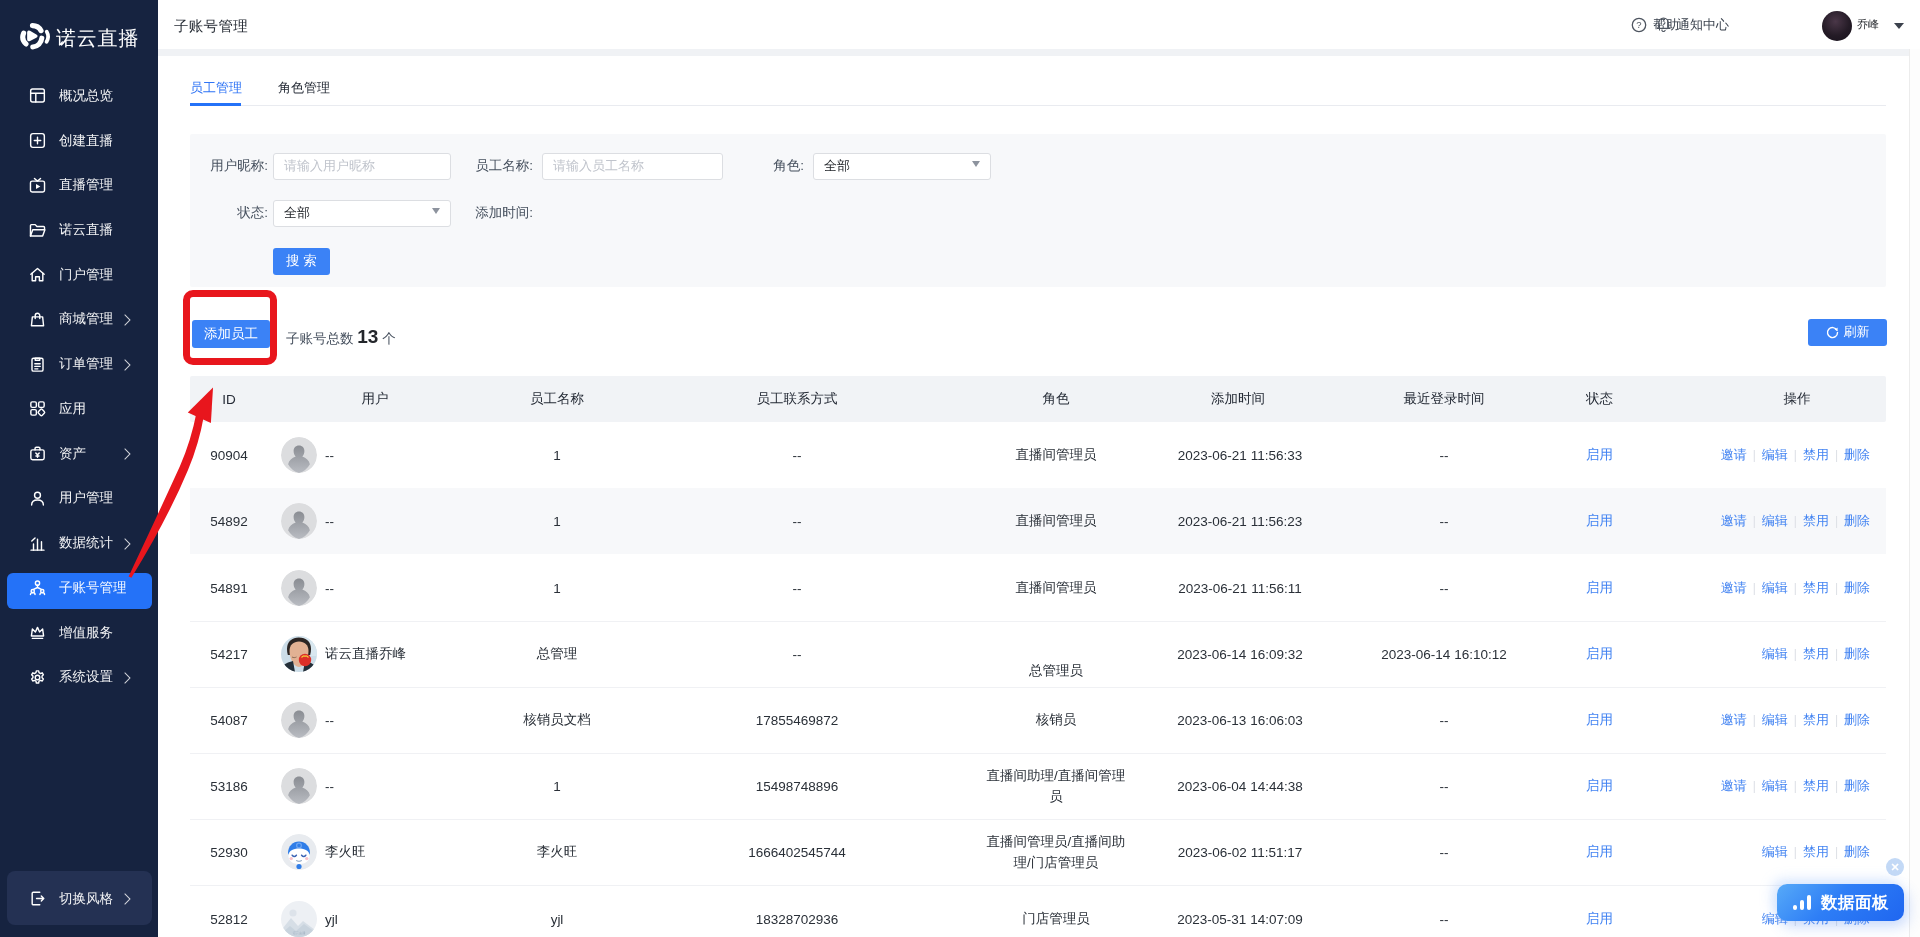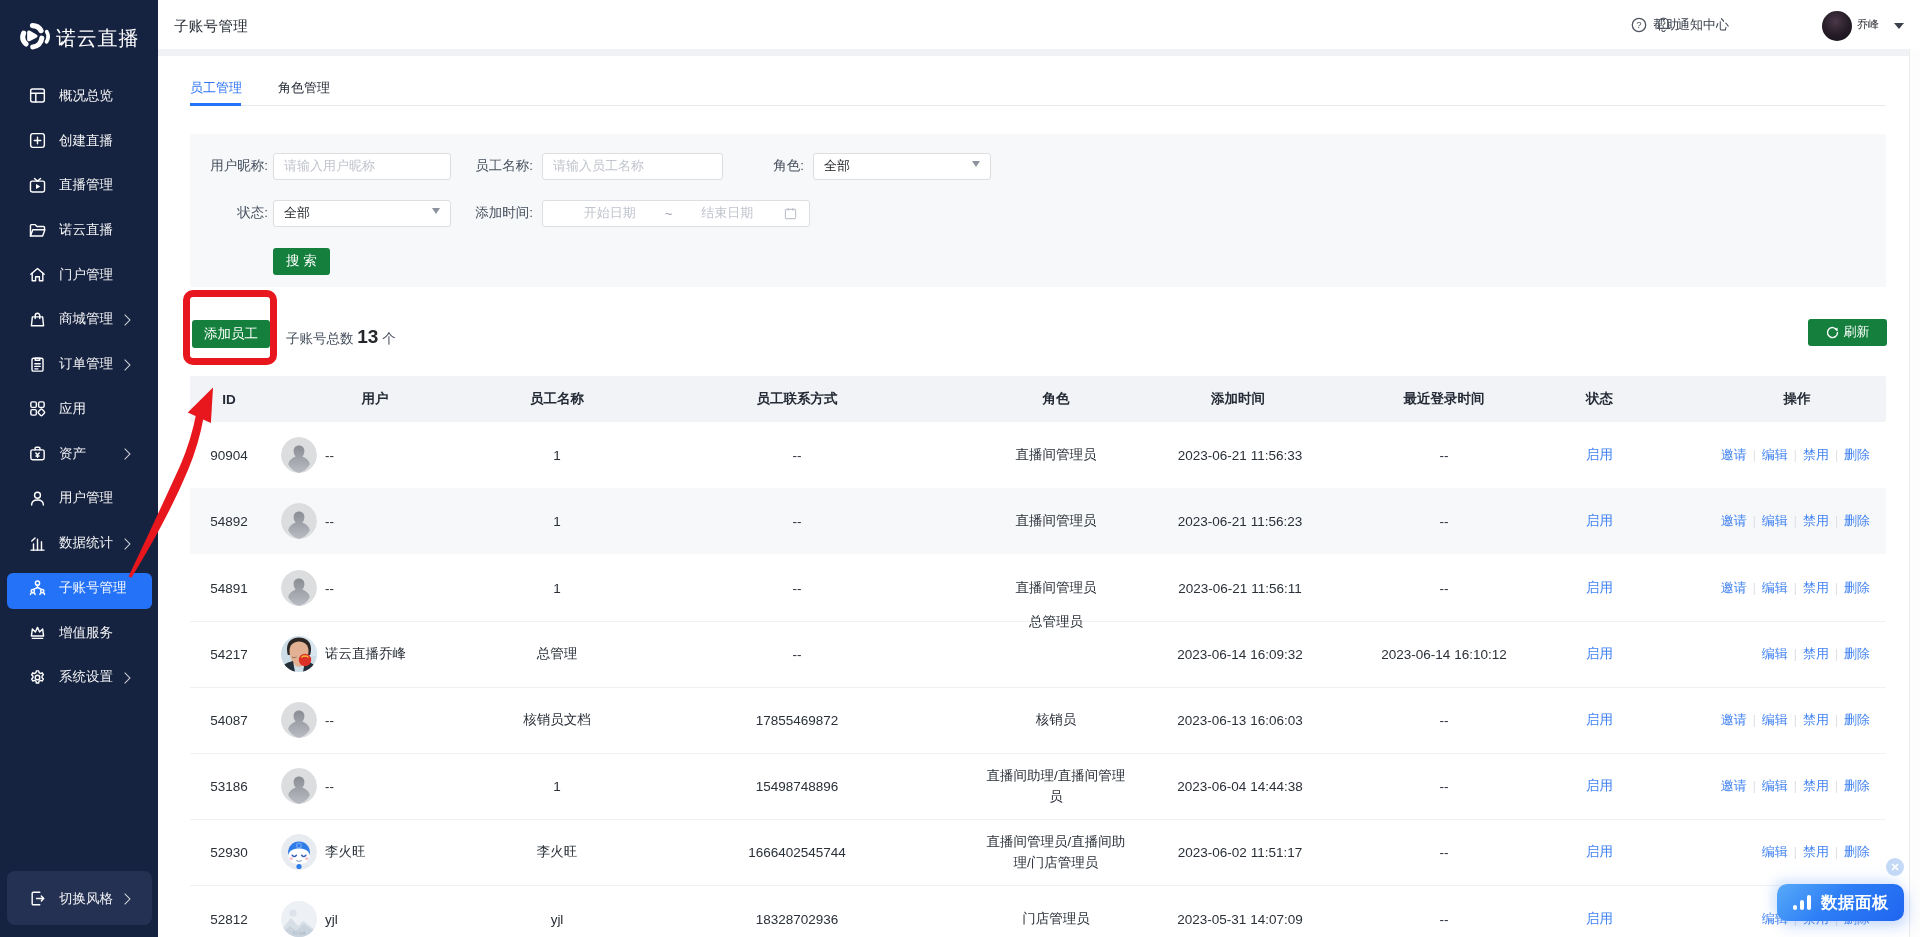--- a/index.html
+++ b/index.html
@@ -25,23 +25,23 @@
 #scroll{position:absolute;left:1909px;top:49px;width:11px;height:888px;background:#fdfdfd;border-left:1px solid #ececec}
 .tab{position:absolute;top:23px;font-size:13px;color:#252b36}
 .tab.on{color:#2f74f5}
 #tabline{position:absolute;left:32px;top:49px;width:1696px;height:1px;background:#e9ebf0}
 #tabul{position:absolute;left:32px;top:47px;width:51px;height:3px;background:#2472f8}
 #filter{position:absolute;left:32px;top:78px;width:1696px;height:153px;background:#f7f8fa;border-radius:2px}
 .flabel{position:absolute;font-size:13.5px;color:#46505e;white-space:nowrap;transform:translateY(-50%)}
 .finput{position:absolute;background:#fff;border:1px solid #dcdee2;border-radius:3px;font-size:13px;color:#c0c4cc;display:flex;align-items:center;padding-left:10px}
 .fsel{position:absolute;background:#fff;border:1px solid #dcdee2;border-radius:3px;font-size:13px;color:#23262b;display:flex;align-items:center;padding-left:10px}
 .caret{position:absolute;width:0;height:0;border:4.5px solid transparent;border-top:6px solid #8d939e;top:11px}
-.btn{position:absolute;background:#15803d;border-radius:3px;color:#fff;font-size:13.5px;display:flex;align-items:center;justify-content:center}
-
-.th{position:absolute;font-size:13.5px;color:#252b36;font-weight:700;transform:translate(-50%,-50%);white-space:nowrap}
+.btn{position:absolute;background:#3b82f6;border-radius:3px;color:#fff;font-size:13.5px;display:flex;align-items:center;justify-content:center}
+
+.th{position:absolute;font-size:13.5px;color:#252b36;font-weight:400;transform:translate(-50%,-50%);white-space:nowrap}
 .td{position:absolute;font-size:13.5px;color:#2a3038;transform:translate(-50%,-50%);white-space:nowrap;text-align:center}
 .tdl{position:absolute;font-size:13.5px;color:#2a3038;transform:translateY(-50%);white-space:nowrap}
 .link{color:#4283f2}
 .sep{color:#dde0e6;padding:0 6px;font-size:12px}
 .rowline{position:absolute;left:32px;width:1696px;height:1px;background:#f0f1f4}
 .avatar{position:absolute;width:36px;height:36px;border-radius:50%;transform:translateY(-50%);overflow:hidden}
 
 #redbox{position:absolute;left:183px;top:290px;width:94px;height:75px;border:7px solid #e8161d;border-radius:10px}
 
 #dpclose{position:absolute;left:1886px;top:858px;width:18px;height:18px;border-radius:50%;background:#c3d9f6;color:#fff;font-size:11px;display:flex;align-items:center;justify-content:center;font-weight:700}
@@ -244,31 +244,20 @@
 <div class="finput" style="left:115px;top:96.5px;width:178px;height:27px">请输入用户昵称</div>
 <div class="flabel" style="right:1376px;top:110px">员工名称:</div>
 <div class="finput" style="left:384px;top:96.5px;width:181px;height:27px">请输入员工名称</div>
 <div class="flabel" style="right:1105px;top:110px">角色:</div>
 <div class="fsel" style="left:655px;top:96.5px;width:178px;height:27px">全部</div>
 <div class="caret" style="left:814px;top:105px"></div>
 <div class="flabel" style="right:1641px;top:157px">状态:</div>
 <div class="fsel" style="left:115px;top:143.5px;width:178px;height:27px">全部</div>
 <div class="caret" style="left:274px;top:152px"></div>
 <div class="flabel" style="right:1376px;top:157px">添加时间:</div>
-<div class="finput" style="left:384px;top:143.5px;width:268px;height:27px;padding:0;justify-content:center;color:#c0c4cc">
-<span style="width:110px;text-align:center">开始日期</span>
-      <span style="color:#9aa0aa">~</span>
-      <span style="width:110px;text-align:center">结束日期</span>
-<svg width="13" height="13" viewBox="0 0 14 14" style="margin-left:2px">
-        <g stroke="#c0c4cc" stroke-width="1.2" fill="none">
-          <rect x="1.5" y="2.5" width="11" height="10" rx="1"></rect>
-          <path d="M4.5 1.2V4M9.5 1.2V4"></path>
-        </g>
-      </svg>
-    </div>
 <div class="btn" style="left:115px;top:191.5px;width:57px;height:27px">搜&nbsp;索</div>
 <div class="btn" style="left:34px;top:263.5px;width:78px;height:28px">添加员工</div>
 <div class="abs" style="left:128px;top:270px;font-size:13.5px;color:#46505e">子账号总数 <b style="color:#23262b;font-size:19px">13</b> 个</div>
 <div class="btn" style="left:1650px;top:263px;width:79px;height:26.5px;font-size:13px"><svg width="13" height="13" viewBox="0 0 14 14" style="margin-right:5px">
         <g stroke="#fff" stroke-width="1.5" fill="none" stroke-linecap="round">
           <path d="M11.8 4.6A5.4 5.4 0 1 0 12.4 7"></path>
         </g>
         <path d="M12.6 1.6L12.3 5.2L9.2 4Z" fill="#fff"></path>
       </svg>刷新</div>
 <div class="abs" style="left:32px;top:320px;width:1696px;height:46px;background:#f1f3f6;border-radius:2px"></div>
@@ -349,21 +338,21 @@
         <path d="M8.5 15c0-6 4-9.5 9.5-9.5s9.5 3.5 9.5 9.5-3.5 16-9.5 16S8.5 21 8.5 15Z" fill="#e2b193"></path>
         <path d="M11 21c1.5.8 3 .8 4.5 0M21 21c1.5.8 3 .8 4.5 0" stroke="#8d6a52" stroke-width="1" fill="none"></path>
         <path d="M0 36c.5-5 3-8 7-9.5L12 25l2 11Z" fill="#232e38"></path>
         <path d="M36 36c-.5-5-3-8-7-9.5L24 25l-2 11Z" fill="#232e38"></path>
         <circle cx="24" cy="24" r="6.2" fill="#dc2f28"></circle>
         <path d="M20.5 21.5c1-1.5 2.5-2 3.5-1.2 1-.8 2.5-.3 3.5 1.2" stroke="#f6c836" stroke-width="1.3" fill="none"></path>
       </svg></div>
 <div class="tdl" style="left:167px;top:597.7px">诺云直播乔峰</div>
 <div class="td" style="left:399px;top:597.7px">总管理</div>
 <div class="td" style="left:639px;top:597.7px">--</div>
-<div class="td" style="left:898px;top:566px">总管理员</div>
+<div class="td" style="left:898px;top:615px">总管理员</div>
 <div class="td" style="left:1082px;top:597.7px">2023-06-14 16:09:32</div>
 <div class="td" style="left:1286px;top:597.7px">2023-06-14 16:10:12</div>
 <div class="tdl link" style="left:1428px;top:597.7px">启用</div>
 <div class="tdl" style="right:39px;top:597.7px;font-size:13px"><span class="link">编辑</span><span class="sep">|</span><span class="link">禁用</span><span class="sep">|</span><span class="link">删除</span></div>
 <div class="rowline" style="top:630.8px"></div>
 <div class="td" style="left:71px;top:663.9px">54087</div>
 <div class="avatar" style="left:123px;top:663.9px"><svg width="36" height="36" viewBox="0 0 36 36">
         <circle cx="18" cy="18" r="18" fill="#dcdddf"></circle>
         <path d="M18 8.5c3.4 0 5.4 2.3 5.4 5.6 0 2.3-.9 4.3-2.1 5.4 3.9 1.2 6.7 3.9 7.6 7.8A18 18 0 0 1 18 36a18 18 0 0 1-10.9-8.7c.9-3.9 3.7-6.6 7.6-7.8-1.2-1.1-2.1-3.1-2.1-5.4 0-3.3 2-5.6 5.4-5.6Z" fill="url(#gsil)"></path>
         <defs>

